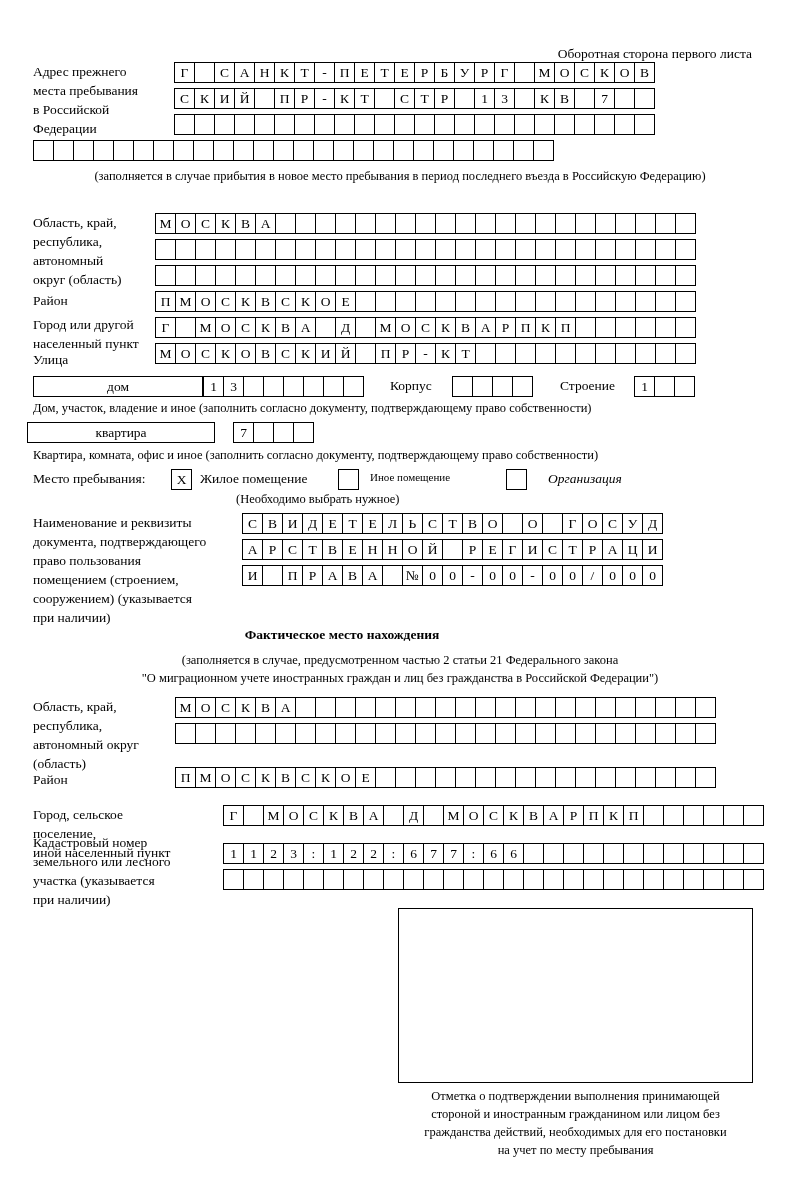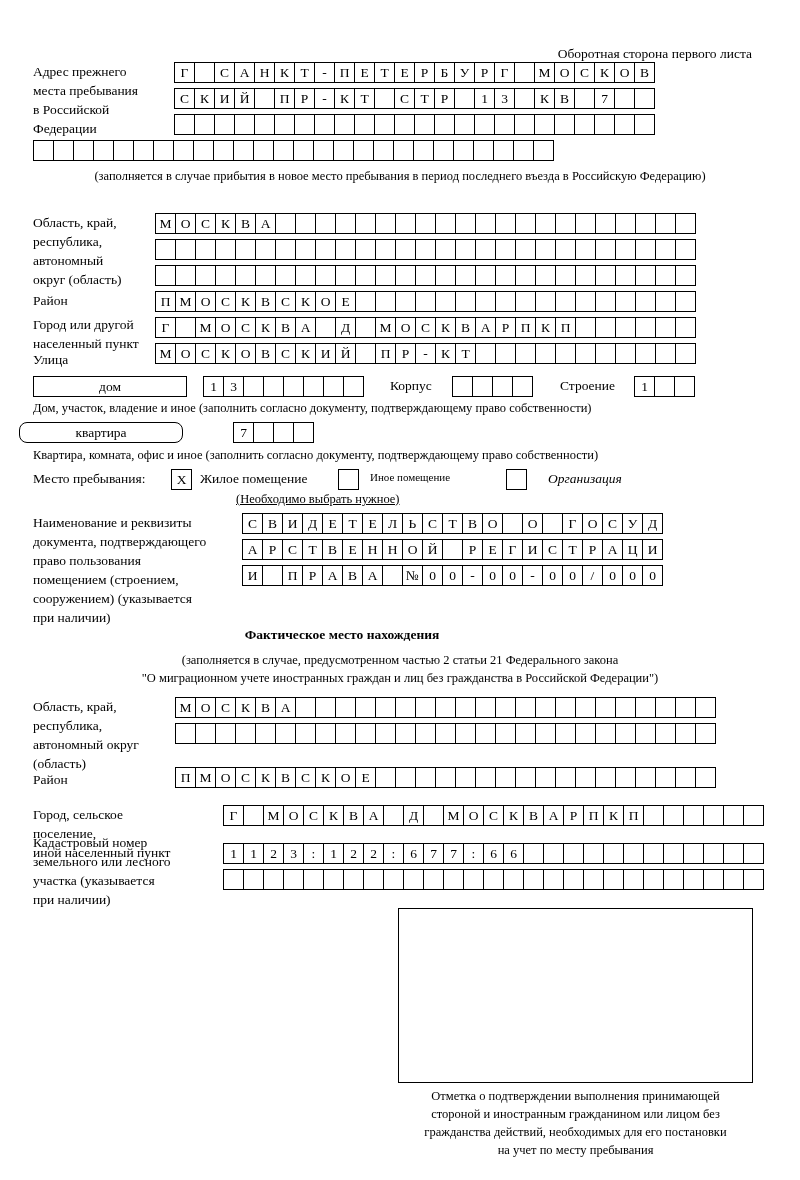--- a/index.html
+++ b/index.html
@@ -392,21 +392,21 @@
       <div class="cell"></div>
       <div class="cell"></div>
       <div class="cell"></div>
       <div class="cell"></div>
       <div class="cell"></div>
       <div class="cell"></div>
       <div class="cell"></div>
       <div class="cell"></div>
     </div>
 
-  <div class="boxline" style="position:absolute; left:33px; top:376px; width:154px;">дом</div>
+  <div class="boxline" style="position:absolute; left:33px; top:376px; width:170px;">дом</div>
   <div class="cells" id="s2-house" style="position:absolute; left:203px; top:376px;">
       <div class="cell">1</div>
       <div class="cell">3</div>
       <div class="cell"></div>
       <div class="cell"></div>
       <div class="cell"></div>
       <div class="cell"></div>
       <div class="cell"></div>
       <div class="cell"></div>
     </div>
@@ -419,37 +419,37 @@
     </div>
   <div style="position:absolute; left:560px; top:378px; font-size:13.5px;">Строение</div>
   <div class="cells" id="s2-stroenie" style="position:absolute; left:634px; top:376px;">
       <div class="cell">1</div>
       <div class="cell"></div>
       <div class="cell"></div>
     </div>
 
   <div class="small" style="position:absolute; left:33px; top:401px;">Дом, участок, владение и иное (заполнить согласно документу, подтверждающему право собственности)</div>
 
-  <div class="boxline" style="position:absolute; left:19px; top:422px; width:164px;border-radius:8px;">квартира</div>
+  <div class="boxline" style="position:absolute; left:27px; top:422px; width:188px;">квартира</div>
   <div class="cells" id="s2-flat" style="position:absolute; left:233px; top:422px;">
       <div class="cell">7</div>
       <div class="cell"></div>
       <div class="cell"></div>
       <div class="cell"></div>
     </div>
   <div class="small" style="position:absolute; left:33px; top:448px;">Квартира, комната, офис и иное (заполнить согласно документу, подтверждающему право собственности)</div>
 
   <div style="position:absolute; left:33px; top:471px; font-size:13.5px;">Место пребывания:</div>
   <div class="chk" style="position:absolute; left:171px; top:469px;">X</div>
   <div style="position:absolute; left:200px; top:471px; font-size:13.5px;">Жилое помещение</div>
   <div class="chk" style="position:absolute; left:338px; top:469px;"></div>
   <div style="position:absolute; left:370px; top:471px; font-size:11px;">Иное помещение</div>
   <div class="chk" style="position:absolute; left:506px; top:469px;"></div>
   <div style="position:absolute; left:548px; top:471px; font-size:13.5px;font-style:italic;">Организация</div>
-  <div class="small" style="position:absolute; left:236px; top:492px;text-decoration:underline;">(Необходимо выбрать нужное)</div>
+  <div class="small" style="position:absolute; left:236px; top:492px;">(Необходимо выбрать нужное)</div>
 
   <div class="lbl" style="position:absolute; left:33px; top:513px; width:212px;">Наименование и реквизиты
 документа, подтверждающего
 право пользования
 помещением (строением,
 сооружением) (указывается
 при наличии)</div>
   <div class="cells" id="s2-doc-1" style="position:absolute; left:242px; top:513px;">
       <div class="cell">С</div>
       <div class="cell">В</div>

